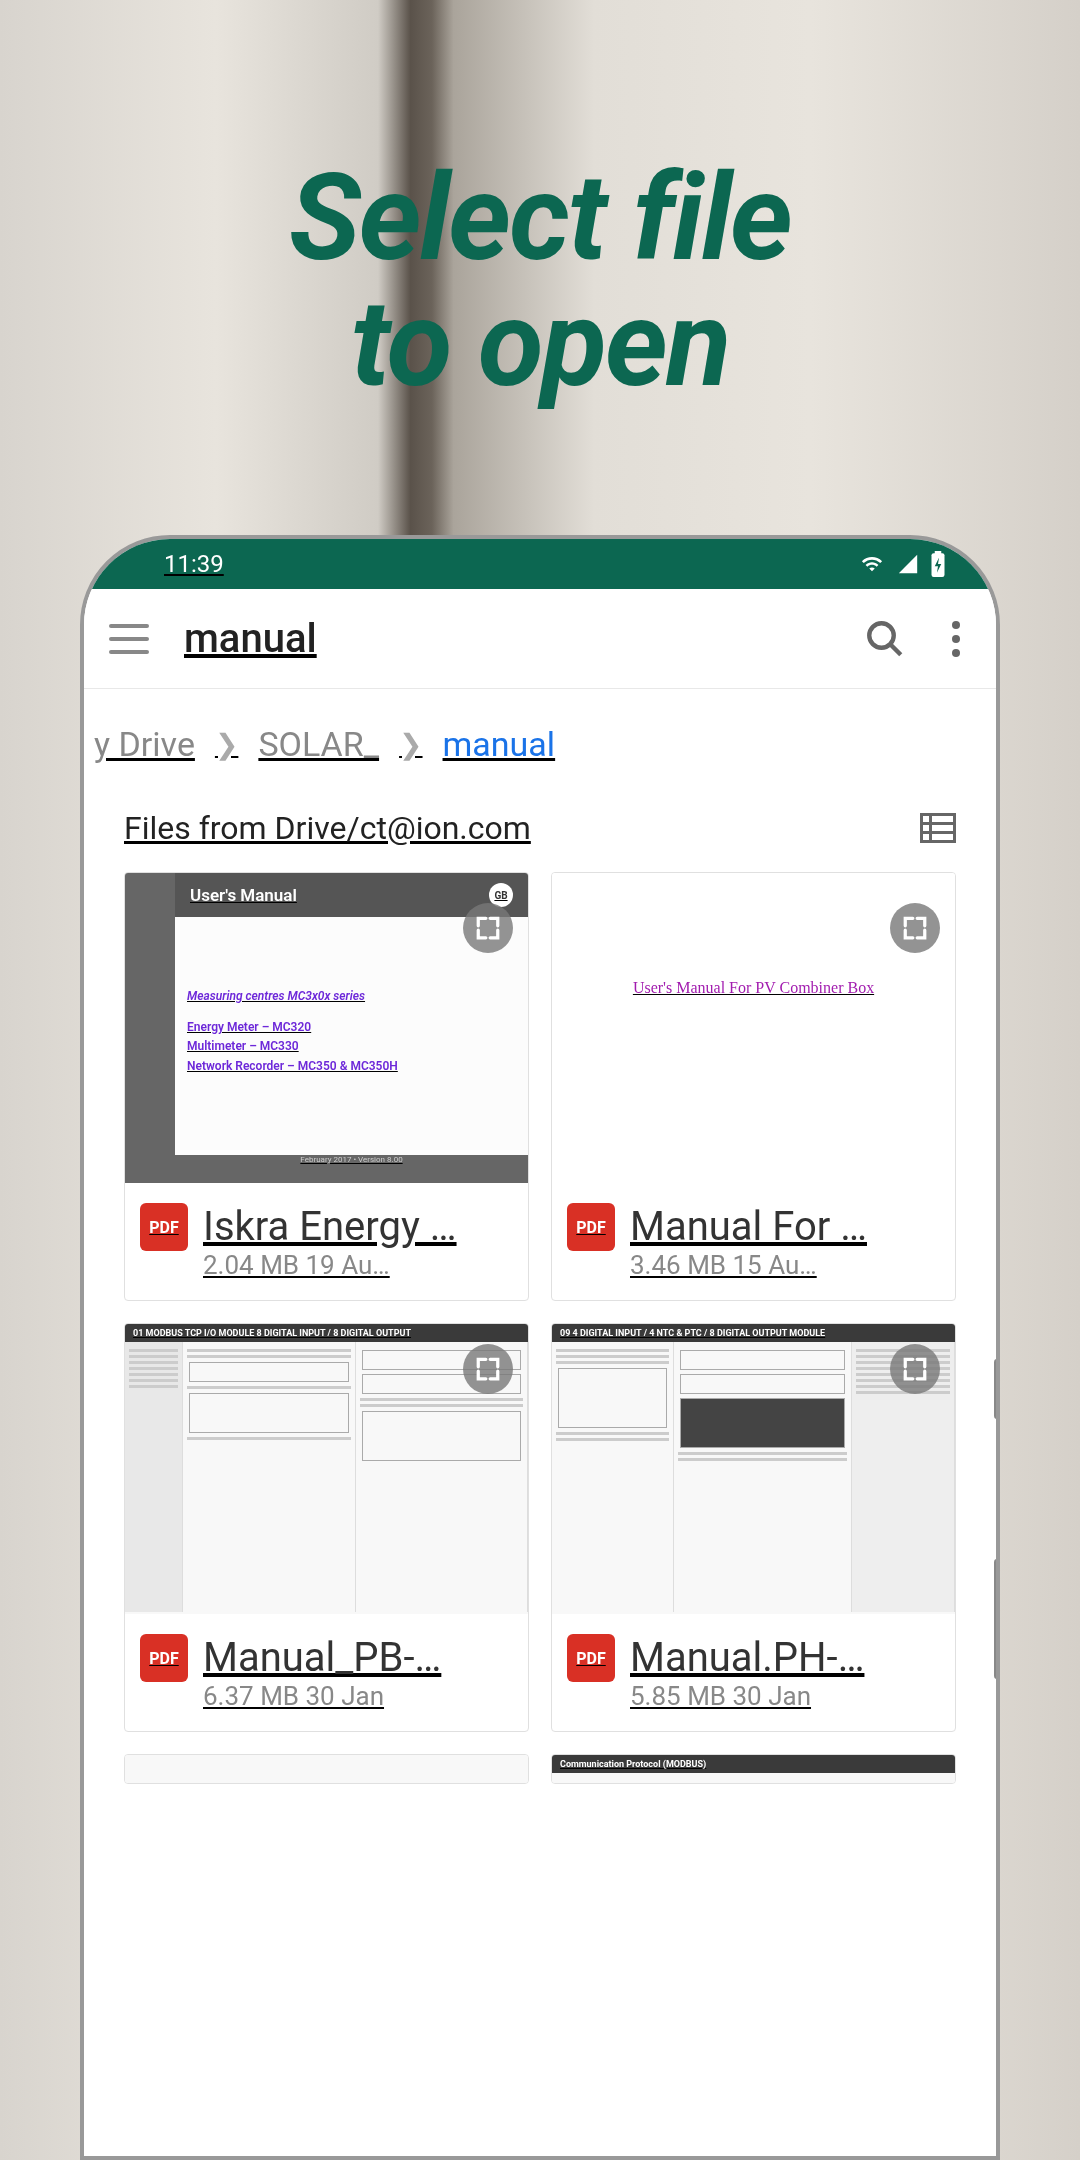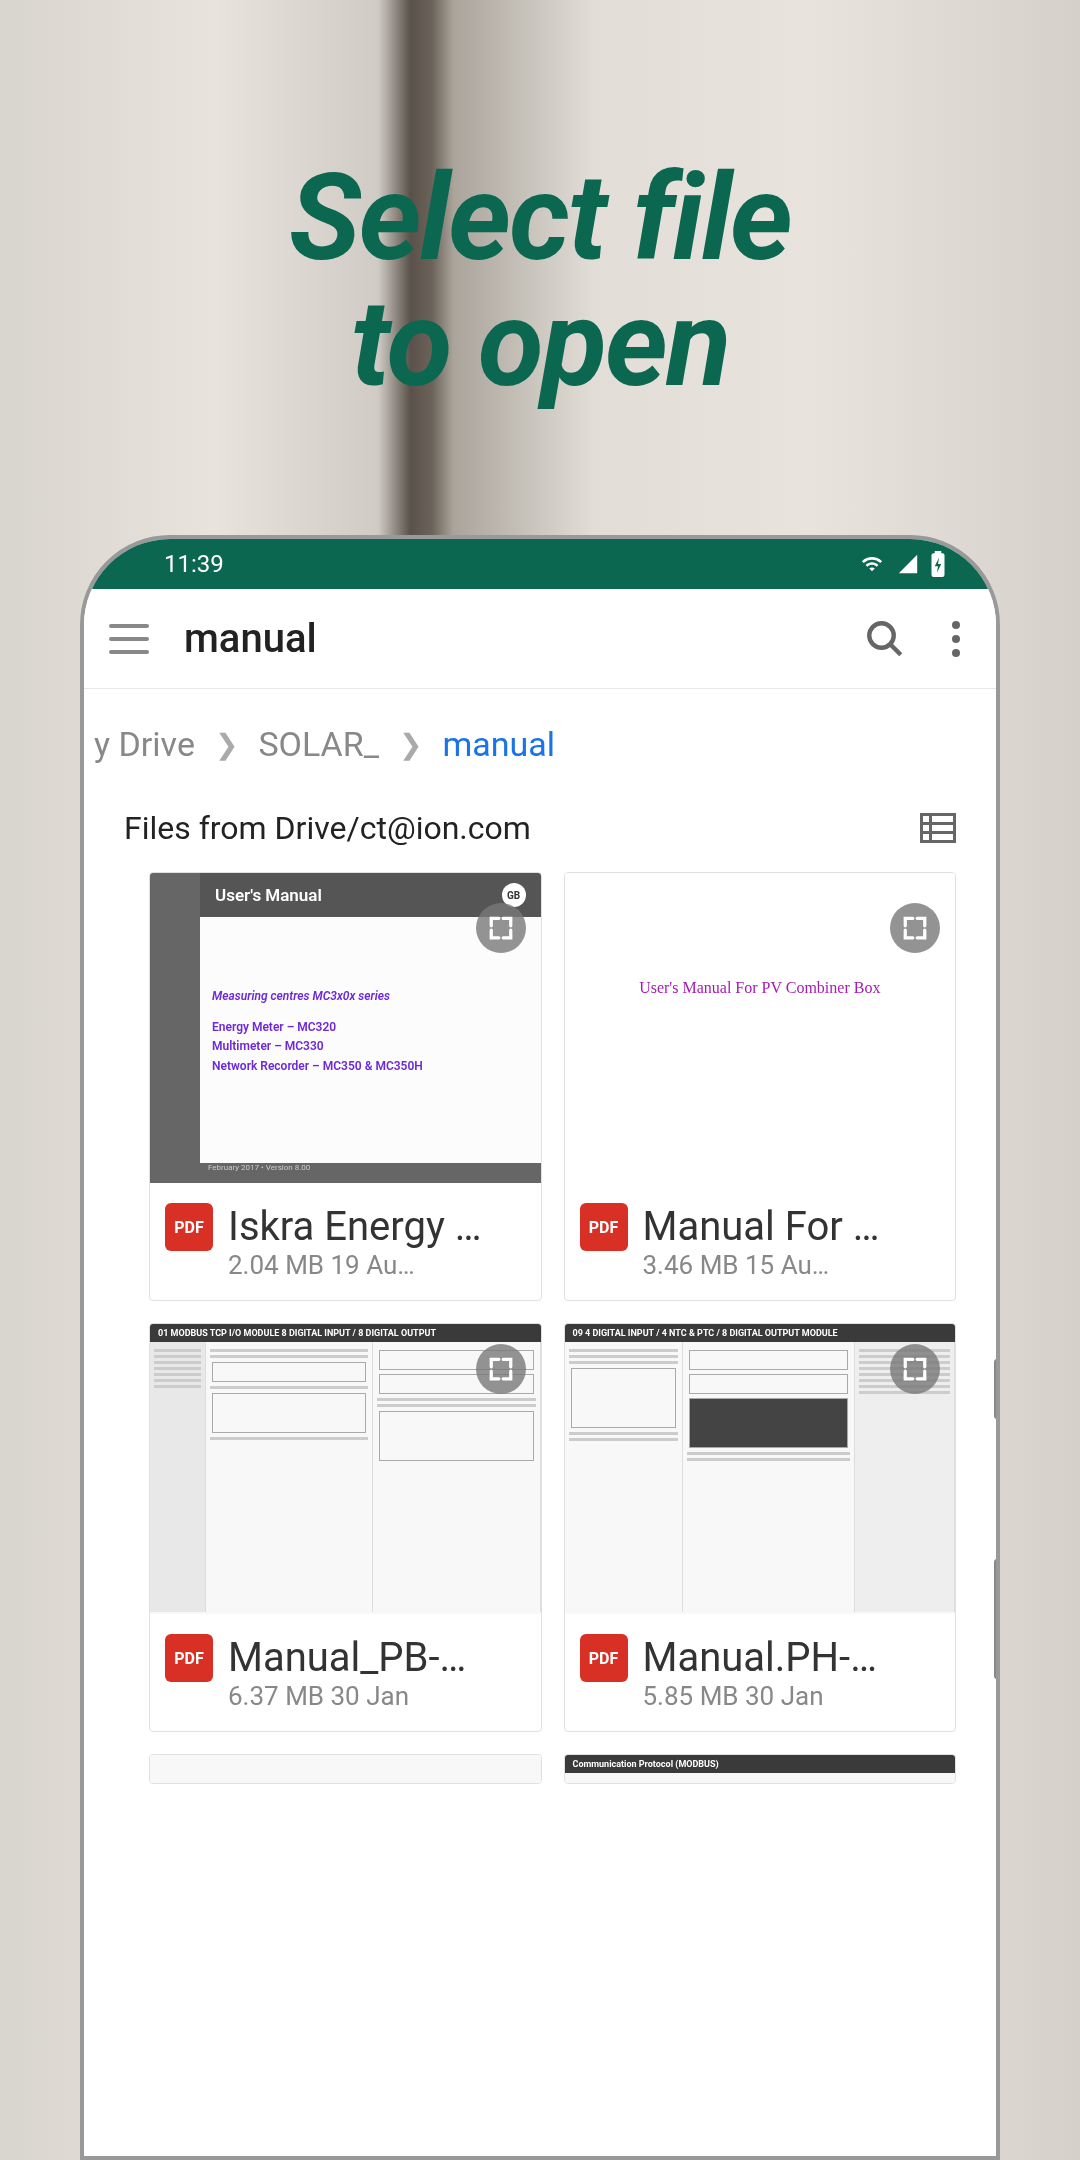--- a/index.html
+++ b/index.html
@@ -26,20 +26,21 @@
 .phone-frame {
   position: absolute;
   top: 535px;
   left: 80px;
   width: 920px;
   height: 1625px;
   background: #fff;
   border-radius: 90px 90px 0 0;
   border: 4px solid #999;
   overflow: hidden;
+  text-decoration: underline;
 }
 .status-bar {
   height: 50px;
   background: #0C6751;
   color: #fff;
   display: flex;
   justify-content: space-between;
   align-items: center;
   padding: 0 50px;
   font-size: 24px;
@@ -78,21 +79,20 @@
   align-items: center;
   padding: 10px 40px 25px 40px;
 }
 .section-title { font-size: 32px; color: #222; }
 .view-toggle { color: #666; }
 .grid {
   display: grid;
   grid-template-columns: 1fr 1fr;
   gap: 22px;
   padding: 0 40px;
-  margin-left: 25px;
 }
 .card {
   border: 1px solid #E0E0E0;
   border-radius: 4px;
   overflow: hidden;
   background: #fff;
   cursor: pointer;
 }
 .thumb {
   height: 310px;
@@ -139,21 +139,21 @@
 .card-sub { font-size: 26px; color: #888; white-space: nowrap; overflow: hidden; text-overflow: ellipsis; }
 
 .thumb1-inner {
   width: 100%; height: 100%; display: flex;
 }
 .thumb1-left { width: 50px; background: #666; }
 .thumb1-right { flex: 1; display: flex; flex-direction: column; }
 .thumb1-top { background: #555; color: #fff; padding: 10px 15px; font-size: 17px; font-weight: 600; display: flex; justify-content: space-between; align-items: center; }
 .thumb1-gb { width: 24px; height: 24px; border-radius: 50%; background: #fff; color: #333; font-size: 10px; display: flex; align-items: center; justify-content: center; font-weight: 700; }
 .thumb1-body { flex: 1; background: #FCFCFC; padding: 70px 12px 12px 12px; font-size: 12px; color: #6d28d9; line-height: 1.6; font-weight: 600; }
-.thumb1-foot { background: #666; height: 20px; text-align: left; color: #ccc; font-size: 8px; padding: 0 8px; }
+.thumb1-foot { background: #666; height: 28px; text-align: center; color: #ccc; font-size: 8px; padding: 0 8px; }
 .thumb2-inner { height: 100%; background: #fff; display: flex; align-items: center; justify-content: center; font-size: 16px; color: #a21caf; font-family: serif; text-align: center; padding: 0 20px; padding-bottom: 80px; }
 .thumb-tech {
   height: 290px;
   background: #F8F8F8;
   position: relative;
   font-size: 6px;
   color: #555;
 }
 .tech-header { background: #3A3A3A; color: #fff; font-size: 9px; font-weight: 700; padding: 4px 8px; white-space: nowrap; overflow: hidden; }
 .tech-body { display: flex; height: calc(100% - 20px); }

